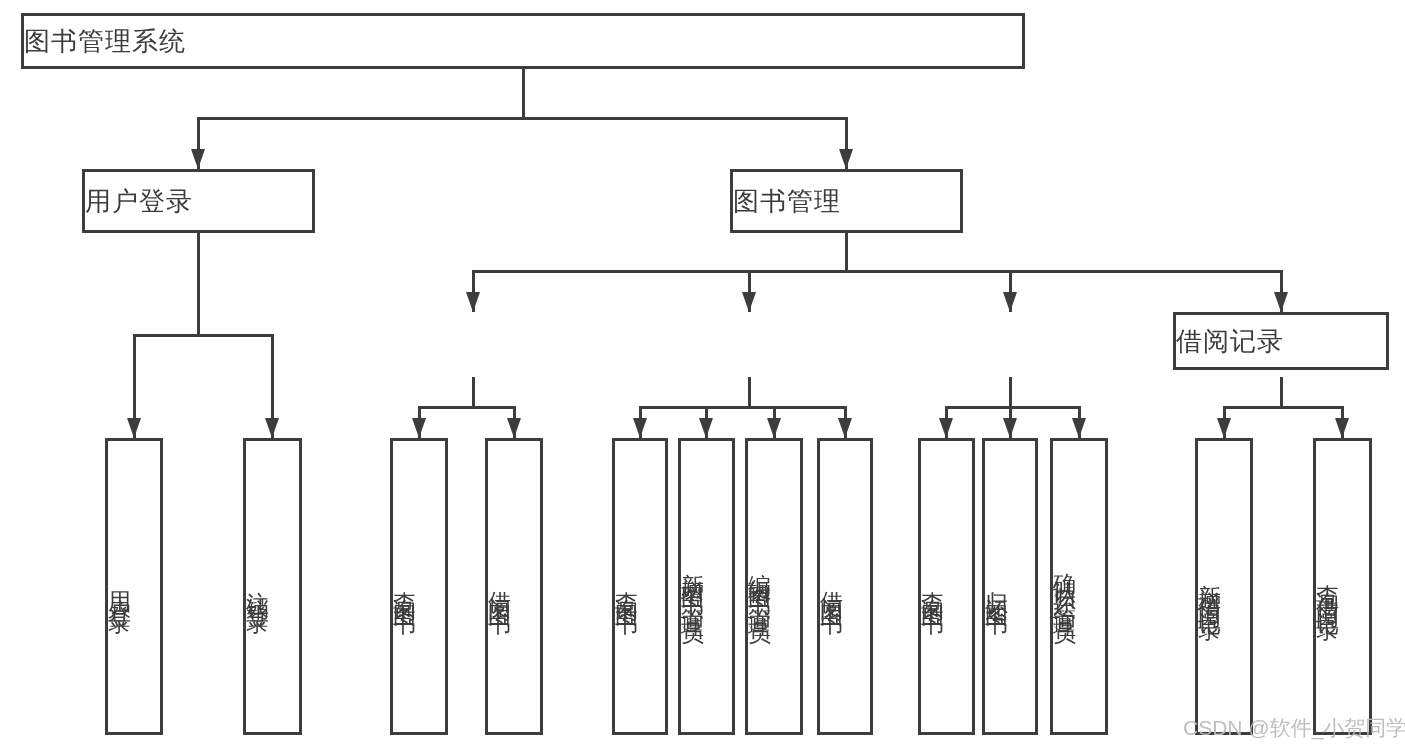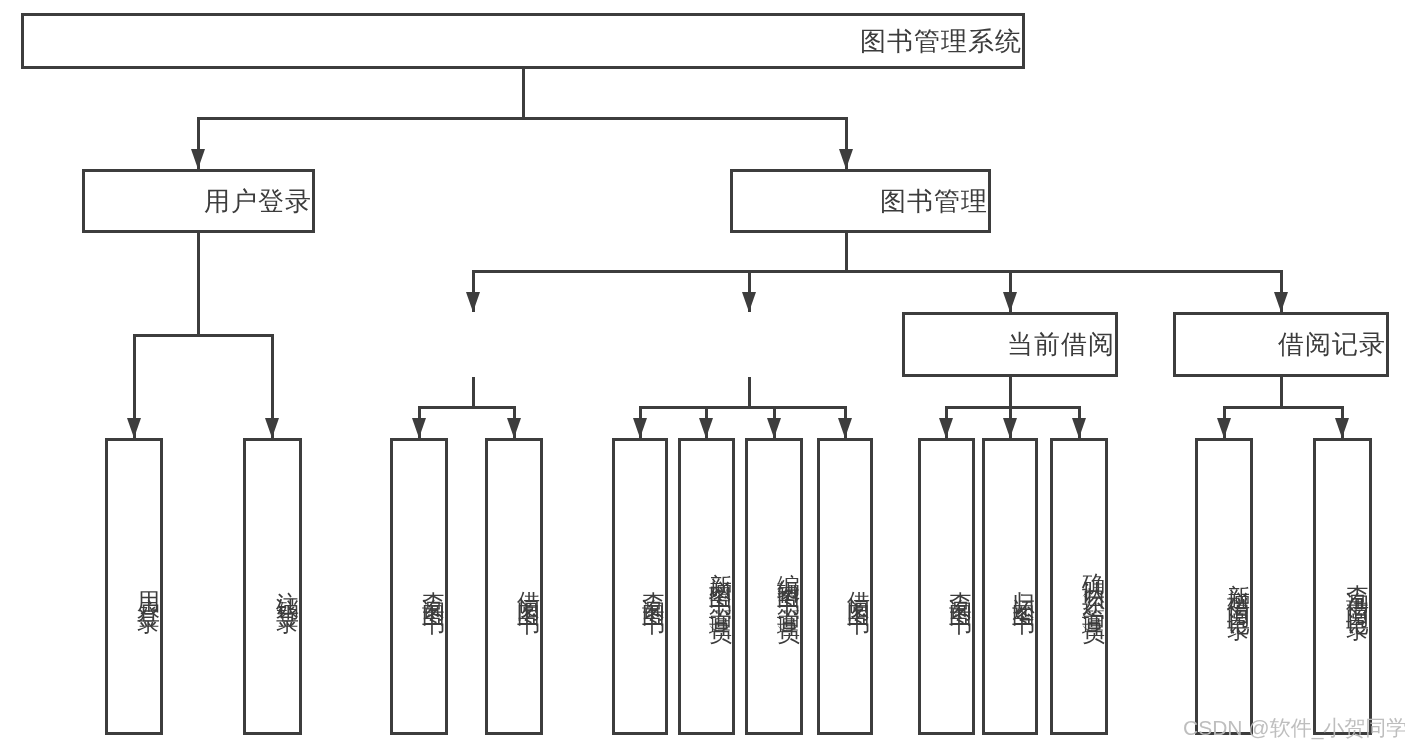--- a/index.html
+++ b/index.html
@@ -2,21 +2,21 @@
 <html><head>
 <meta charset="utf-8">
 <style>
   html,body { margin:0; padding:0; background:#ffffff; }
   .canvas {
     position:relative; width:1405px; height:747px; background:#ffffff;
     font-family:"Liberation Sans","DejaVu Sans",sans-serif; overflow:hidden;
   }
   .box {
     position:absolute; border:3px solid #3d3d3d; background:#ffffff;
-    display:flex; align-items:center; justify-content:flex-end; box-sizing:border-box;
+    display:flex; align-items:center; justify-content:flex-start; box-sizing:border-box;
   }
   .hlabel { font-size:26px; color:#3c3c3c; letter-spacing:1px; white-space:nowrap; }
   .vlabel {
     writing-mode:vertical-rl; text-orientation:mixed;
     font-size:23px; letter-spacing:7px; line-height:1; color:#3c3c3c;
   }
   .hline { position:absolute; height:3px; background:#3d3d3d; }
   .vline { position:absolute; width:3px; background:#3d3d3d; }
   .arrow {
     position:absolute; width:0; height:0;
@@ -33,28 +33,25 @@
 
 <div class="canvas">
 
   <div class="box" style="left:21px;top:13px;width:1004px;height:56px">
     <span class="hlabel">图书管理系统</span>
   </div>
 
   <div class="box" style="left:82px;top:169px;width:233px;height:64px">
     <span class="hlabel">用户登录</span>
   </div>
-  <div class="box" style="left:730px;top:169px;width:261px;height:64px">
+  <div class="box" style="left:730px;top:169px;width:233px;height:64px">
     <span class="hlabel">图书管理</span>
   </div>
 
-  <div class="box" style="left:902px;top:312px;width:216px;height:65px">
-    <span class="hlabel">当前借阅</span>
-  </div>
-  <div class="box" style="left:1173px;top:312px;width:216px;height:65px">
+  <div class="box" style="left:1173px;top:312px;width:216px;height:58px">
     <span class="hlabel">借阅记录</span>
   </div>
 
   <div class="box" style="left:105px;top:438px;width:58px;height:297px">
     <span class="vlabel">用户登录</span>
   </div>
   <div class="box" style="left:243px;top:438px;width:59px;height:297px">
     <span class="vlabel">注销登录</span>
   </div>
 

